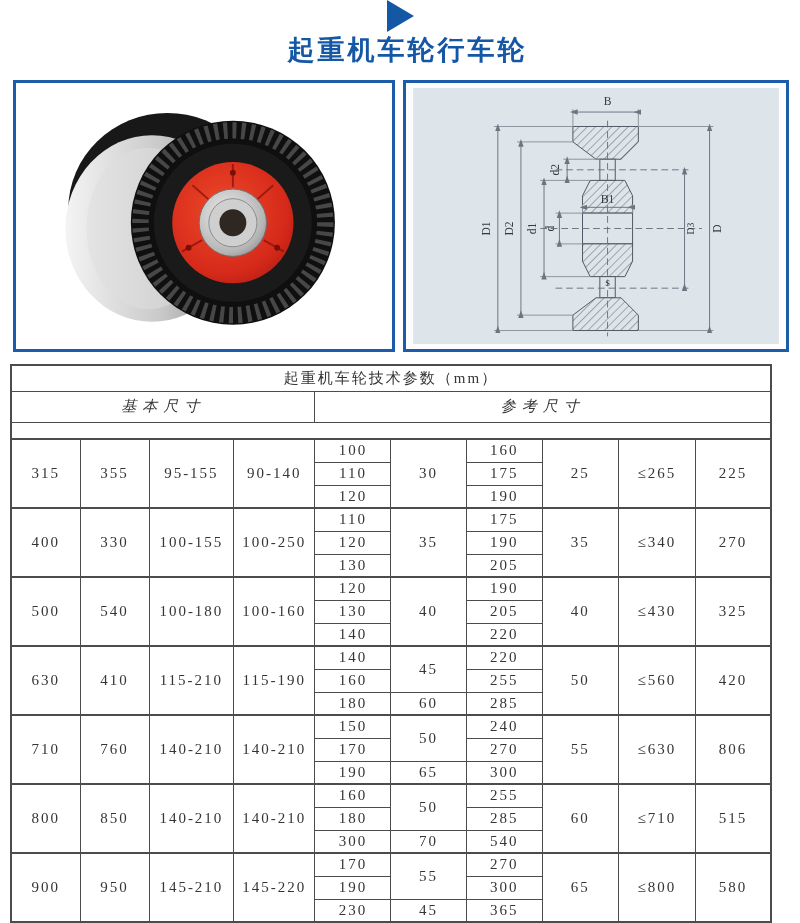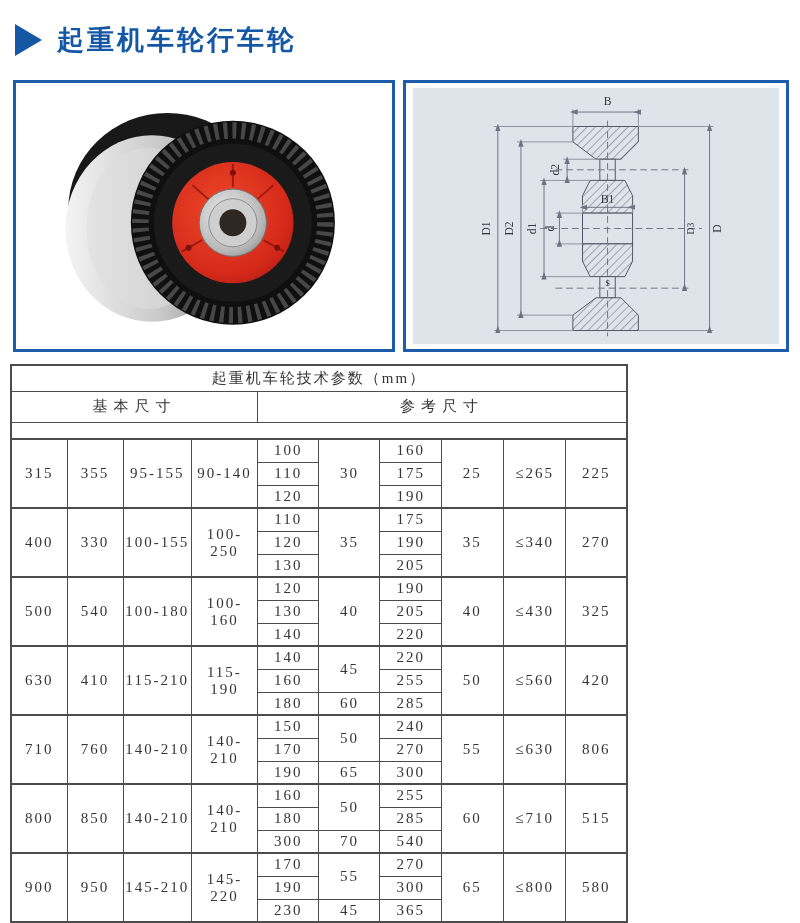--- a/index.html
+++ b/index.html
@@ -7,20 +7,21 @@
     width: 800px; height: 923px;
     background: #ffffff;
     font-family: "Liberation Serif", "DejaVu Serif", serif;
     overflow: hidden;
   }
   
   .hdr {
     height: 80px;
     display: flex; align-items: center;
     padding-left: 15px;
+    flex-direction: column;
   }
   .hdr .tri {
     width: 0; height: 0;
     border-left: 27px solid #1457a5;
     border-top: 16px solid transparent;
     border-bottom: 16px solid transparent;
     margin-right: 15px;
   }
   .hdr h1 {
     font-family: "Liberation Sans", "DejaVu Sans", sans-serif;
@@ -40,38 +41,38 @@
     padding: 5px;
   }
   .panel.photo { width: 382px; }
   .panel.diagram { width: 386px; background: #fdfdfe; }
   .panel svg { display: block; width: 100%; height: 100%; }
   .diagram-bg { fill: #dde4ea; }
   
   table.spec {
     border-collapse: collapse;
     table-layout: fixed;
-    width: 618px;
+    width: 762px;
     margin: 12px 0 0 10px;
     font-size: 15px;
     color: #353535;
   }
   table.spec td, table.spec th {
     border: 1px solid #4c4c4c;
     text-align: center;
     vertical-align: middle;
     font-weight: normal;
     height: 23px;
     padding: 0 1px;
     letter-spacing: 2px;
     overflow: hidden;
   }
   table.spec { border: 2px solid #4c4c4c; }
   tr.ttl th { height: 26px; letter-spacing: 2px; }
-  tr.sec th { height: 31px; letter-spacing: 6px; }
+  tr.sec th { height: 31px; letter-spacing: 6px; font-style: italic; }
   tr.spc td { height: 17px; }
   tr.gs td { border-top-width: 2px; }
 </style>
 </head>
 <body>
 
 <div class="hdr">
   <span class="tri"></span>
   <h1>起重机车轮行车轮</h1>
 </div>

